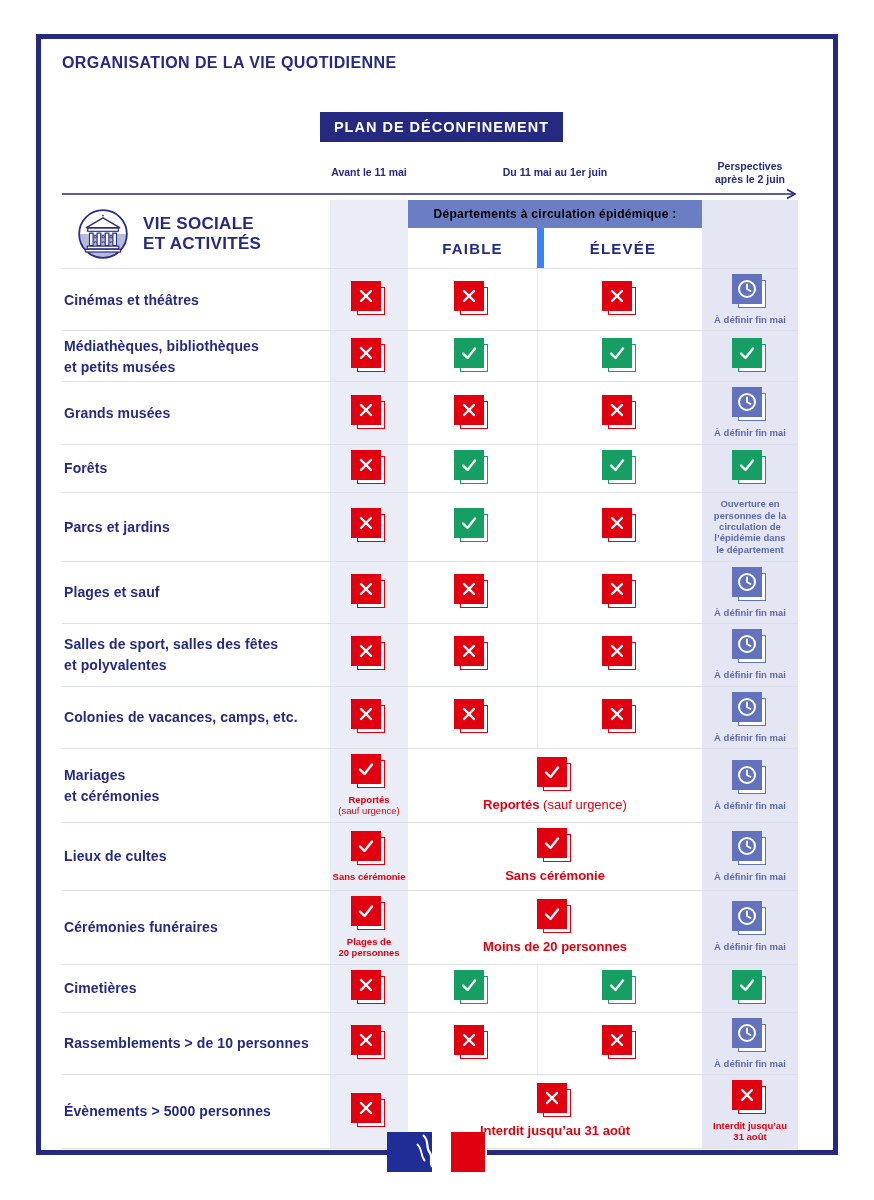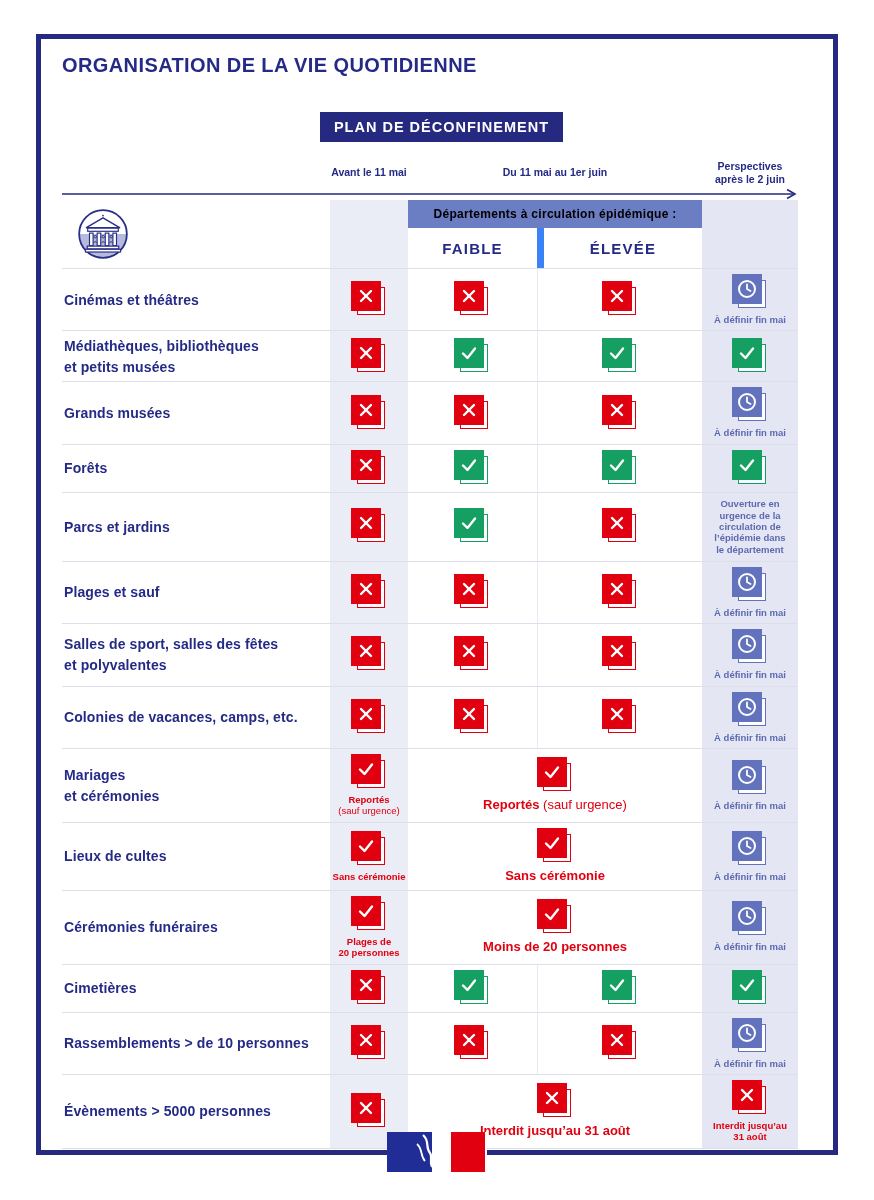--- a/index.html
+++ b/index.html
@@ -5,21 +5,21 @@
   html,body{margin:0;padding:0;}
   body{
     width:874px;height:1200px;position:relative;background:#ffffff;
     font-family:"Liberation Sans",sans-serif;color:#242a85;overflow:hidden;
   }
   .frame{
     position:absolute;left:36px;top:34px;width:802px;height:1121px;
     box-sizing:border-box;border:5px solid #252a80;
   }
   .page-title{
-    position:absolute;left:62px;top:54px;font-size:20px;font-weight:700;
+    position:absolute;left:62px;top:54px;font-size:16px;font-weight:700;
     letter-spacing:.4px;color:#242a85;
   }
   .banner{
     position:absolute;left:320px;top:112px;width:243px;height:30px;
     background:#252a80;color:#fff;display:flex;align-items:center;justify-content:center;
     font-size:14.5px;font-weight:700;letter-spacing:1px;
   }
   .table{position:absolute;left:62px;top:158px;width:736px;}
   .grid5{display:grid;grid-template-columns:268px 78px 129px 165px 96px;}
   .thead{height:30px;align-items:center;}
@@ -122,20 +122,24 @@
         <rect x="41" y="29" width="4" height="14" fill="#ffffff" stroke="#2a2f86" stroke-width="1.3"></rect>
         <circle cx="21.3" cy="33" r="1.4" fill="none" stroke="#2a2f86" stroke-width="1"></circle>
         <path d="M19.8,40 q1.5,-3.5 3,0" fill="none" stroke="#2a2f86" stroke-width="1"></path>
         <circle cx="30.2" cy="33" r="1.4" fill="none" stroke="#2a2f86" stroke-width="1"></circle>
         <path d="M28.7,40 q1.5,-3.5 3,0" fill="none" stroke="#2a2f86" stroke-width="1"></path>
         <circle cx="39" cy="33" r="1.4" fill="none" stroke="#2a2f86" stroke-width="1"></circle>
         <path d="M37.5,40 q1.5,-3.5 3,0" fill="none" stroke="#2a2f86" stroke-width="1"></path>
         <rect x="12.5" y="43.5" width="35" height="3" fill="#ffffff" stroke="#2a2f86" stroke-width="1.3"></rect>
         <rect x="10.5" y="47" width="39" height="3" fill="#ffffff" stroke="#2a2f86" stroke-width="1.3"></rect>
       </svg>
+      <div class="sec-title">
+        <div>VIE SOCIALE</div>
+        <div>ET ACTIVITÉS</div>
+      </div>
     </div>
     <div class="bg-before"></div>
     <div class="sec-mid">
       <div class="epi-bar">Départements à circulation épidémique :</div>
       <div class="low-high">
         <div class="lh">FAIBLE</div>
         <div class="lh lh-high">ÉLEVÉE</div>
       </div>
     </div>
     <div class="bg-after"></div>
@@ -371,21 +375,21 @@
               <svg width="30" height="30" viewBox="0 0 30 30">
                 <path d="M10,10 L20,20" stroke="#fff" stroke-width="2.4" fill="none" stroke-linecap="round" stroke-linejoin="round"></path>
                 <path d="M20,10 L10,20" stroke="#fff" stroke-width="2.4" fill="none" stroke-linecap="round" stroke-linejoin="round"></path>
               </svg>
             </div>
           </div>
         </div>
         <div class="cell bg-after cell-after">
           <div class="cap cap-sm cap-slate">
             <div><b>Ouverture en</b></div>
-            <div><b>urgence de la</b></div>
+            <div><b>personnes de la</b></div>
             <div><b>circulation de</b></div>
             <div><b>l’épidémie dans</b></div>
             <div><b>le département</b></div>
           </div>
         </div>
       </div>
       <div class="grid5 trow">
         <div class="cell cell-label">
           <div class="lbl-line">Plages et sauf</div>
         </div>

